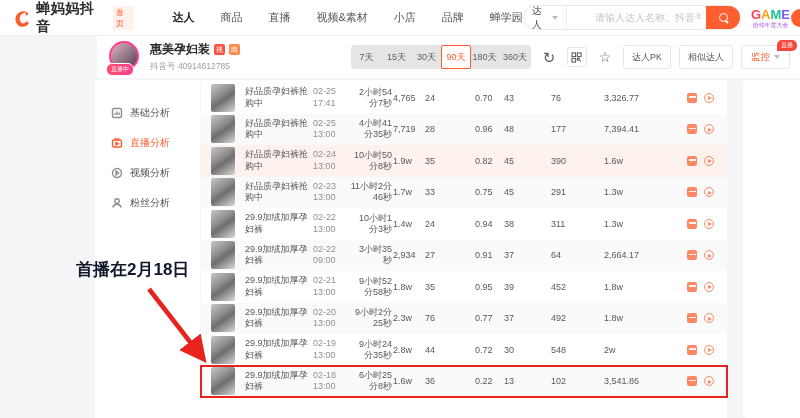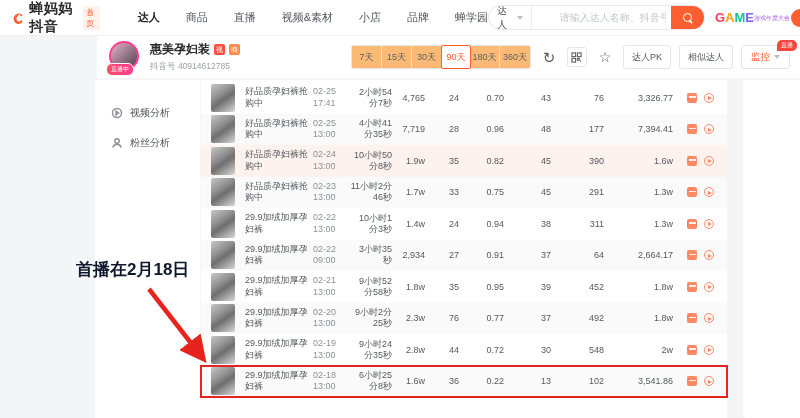--- a/index.html
+++ b/index.html
@@ -22,21 +22,21 @@
   .searchbar { display:flex; align-items:center; height:25px; border:1px solid #e8e9ec; border-radius:14px; background:#fff; overflow:hidden; }
   .search-cat { display:flex; align-items:center; gap:4px; font-size:10px; color:#4a4d52; padding:0 8px; border-right:1px solid #eceded; height:100%; cursor:pointer; }
   .chev { width:0; height:0; border-left:3.5px solid transparent; border-right:3.5px solid transparent; border-top:4px solid #b9bcc2; }
   .search-input { border:none; outline:none; font-size:10px; color:#333; width:118px; padding:0 6px; font-family:inherit;margin-left:22px; }
   .search-input::placeholder { color:#c2c5cb; }
   .search-btn { height:25px; width:40px; margin:-1px; border:none; background:#ff5f30; border-radius:0 14px 14px 0; cursor:pointer; display:flex; align-items:center; justify-content:center; }
   .mag { position:relative; width:9px; height:9px; }
   .mag::before { content:""; position:absolute; width:7px; height:7px; border:1.6px solid #fff; border-radius:50%; left:0; top:0; }
   .mag::after { content:""; position:absolute; width:4px; height:1.6px; background:#fff; transform:rotate(45deg); left:6px; top:8px; border-radius:1px; }
 
-  .game-logo { display:flex; align-items:center; line-height:1; cursor:pointer; }
+  .game-logo { display:flex; flex-direction:column; align-items:center; line-height:1; cursor:pointer; }
   .game-letters { font-size:13px; font-weight:bold; letter-spacing:0; }
   .game-letters span:nth-child(1){color:#ff3b5c;} .game-letters span:nth-child(2){color:#ffa00a;}
   .game-letters span:nth-child(3){color:#17c295;} .game-letters span:nth-child(4){color:#7a5cff;}
   .game-caption { font-size:6px; color:#a55eea; margin-top:1px; white-space:nowrap; }
 
   .download-btn { display:flex; align-items:center; gap:4px; border:1px solid #ff5b2d; color:#ff5b2d;
                   border-radius:13px; height:24px; padding:0 10px; font-size:10px; background:#fff; cursor:pointer; white-space:nowrap; }
   .phone-ico { width:7px; height:11px; border:1.2px solid #ff5b2d; border-radius:2px; position:relative; }
   .corner-float { position:absolute; right:-9px; top:9px; width:18px; height:18px; border-radius:50%; background:#ff5f30; }
 
@@ -50,21 +50,21 @@
                 color:#fff; font-size:6px; padding:1px 4px; border-radius:6px; border:1px solid #fff; white-space:nowrap; }
   .profile-meta { margin-left:9px; }
   .profile-name-row { display:flex; align-items:center; gap:4px; }
   .profile-name { font-size:12px; font-weight:bold; color:#2b2b2b; }
   .mini-badge { width:11px; height:11px; border-radius:2px; font-size:7px; color:#fff; display:flex; align-items:center; justify-content:center; }
   .mini-badge.b1 { background:#ff5040; } .mini-badge.b2 { background:#ff8a4c; }
   .profile-id { font-size:8.5px; color:#9a9ea6; margin-top:3px; }
 
   .profile-tools { margin-left:auto; display:flex; align-items:center; gap:8px; }
   .range-group { display:flex; border:1px solid #e3e5e9; border-radius:3px; overflow:visible; }
-  .range-btn { font-size:9px; color:#5a5e66; background:#fdba74; border:none; border-right:1px solid #e3e5e9;
+  .range-btn { font-size:9px; color:#5a5e66; background:#e5e5e5; border:none; border-right:1px solid #e3e5e9;
                width:30px; height:22px; cursor:pointer; font-family:inherit; }
   .range-btn:last-child { border-right:none; }
   .range-btn.active { color:#ff5b2d; border:1px solid #ff5b2d; margin:-1px; height:24px; border-radius:2px; background:#fff; position:relative; z-index:1; }
   .tool-ico { width:20px; height:20px; display:flex; align-items:center; justify-content:center; color:#5a5e66; cursor:pointer; }
   .refresh-glyph { font-size:15px; line-height:1; }
   .boxed { border:1px solid #e3e5e9; border-radius:3px; }
   .star-glyph { font-size:14px; line-height:1; }
   .tool-btn { font-size:9px; color:#53575e; background:#fff; border:1px solid #e3e5e9; border-radius:3px;
               height:24px; padding:0 8px; cursor:pointer; font-family:inherit; white-space:nowrap; }
   .monitor-btn { position:relative; display:flex; align-items:center; gap:4px; font-size:9.5px; color:#ff5b2d;
@@ -88,21 +88,21 @@
   .t-row { display:grid; grid-template-columns:10px 26px 8px 66px 38px 44px 32px 34px 45px 47px 53px 69px 55px;
            align-items:center; height:31.5px; font-size:9px; color:#55585e; }
   .t-row.alt { background:#fafafb; }
   .t-row.hover { background:#fdf2ee; }
   .t-row.highlight { outline:2px solid #e8231d; outline-offset:-1px; position:relative; z-index:2; }
   .thumb { grid-column:2; width:24px; height:28px; border-radius:2px;
            background:linear-gradient(145deg,#c7c7c7 0%,#8f8f8f 38%,#6e6e6e 55%,#d9d9d9 100%); }
   .c-title { grid-column:4; line-height:1.3; color:#55585e; }
   .c-date { grid-column:5; line-height:1.3; color:#8c9097; padding-left:2px; }
   .c-dur { grid-column:6; text-align:right; line-height:1.25; padding:0 1px; }
-  .c-num { text-align:right; }
+  .c-num { }
   .c-v1{grid-column:7;} .c-v2{grid-column:8;} .c-v3{grid-column:9;padding-left:16px;} .c-v4{grid-column:10;} .c-v5{grid-column:11;} .c-v6{grid-column:12;}
   .c-actions { grid-column:13; display:flex; justify-content:center; gap:7px; }
   .act-goods { width:10px; height:10px; border-radius:2px; background:#ff8864; position:relative; cursor:pointer; }
   .act-goods::after { content:""; position:absolute; left:1.5px; right:1.5px; top:3.5px; height:1.6px; background:#fff; opacity:.9; }
   .act-play { width:10px; height:10px; border-radius:50%; border:1.2px solid #ff8864; position:relative; cursor:pointer; }
   .act-play::after { content:""; position:absolute; left:3.2px; top:2.4px; border-left:4px solid #ff8864;
                      border-top:2.6px solid transparent; border-bottom:2.6px solid transparent; }
 
   
   .annotation-text { position:absolute; left:76px; top:258px; font-size:17px; font-weight:bold; color:#0f172a; z-index:6; white-space:nowrap; }
@@ -195,20 +195,35 @@
         <span class="chev"></span>
         <span class="monitor-badge">直播</span>
       </button>
     </div>
   </div>
 
   <div class="main-card">
     <div class="side-menu">
       <div class="side-item">
         <svg viewBox="0 0 12 12">
+            <rect x="1.5" y="1.5" width="9" height="9" rx="1.5"></rect>
+            <path d="M4 8V6M6 8V4.5M8 8V5.5"></path>
+          </svg>
+        <span>基础分析</span>
+      </div>
+      <div class="side-item active">
+        <svg viewBox="0 0 12 12">
+            <rect x="1.5" y="3" width="9" height="7" rx="1.5"></rect>
+            <path d="M4 1l2 2 2-2"></path>
+            <path d="M5 5.5l2.2 1.2L5 7.9z"></path>
+          </svg>
+        <span>直播分析</span>
+      </div>
+      <div class="side-item">
+        <svg viewBox="0 0 12 12">
             <circle cx="6" cy="6" r="4.5"></circle>
             <path d="M5 4.2l2.6 1.8L5 7.8z"></path>
           </svg>
         <span>视频分析</span>
       </div>
       <div class="side-item">
         <svg viewBox="0 0 12 12">
             <circle cx="6" cy="4" r="2.2"></circle>
             <path d="M1.8 10.5c.6-2.2 2.3-3.2 4.2-3.2s3.6 1 4.2 3.2"></path>
           </svg>

